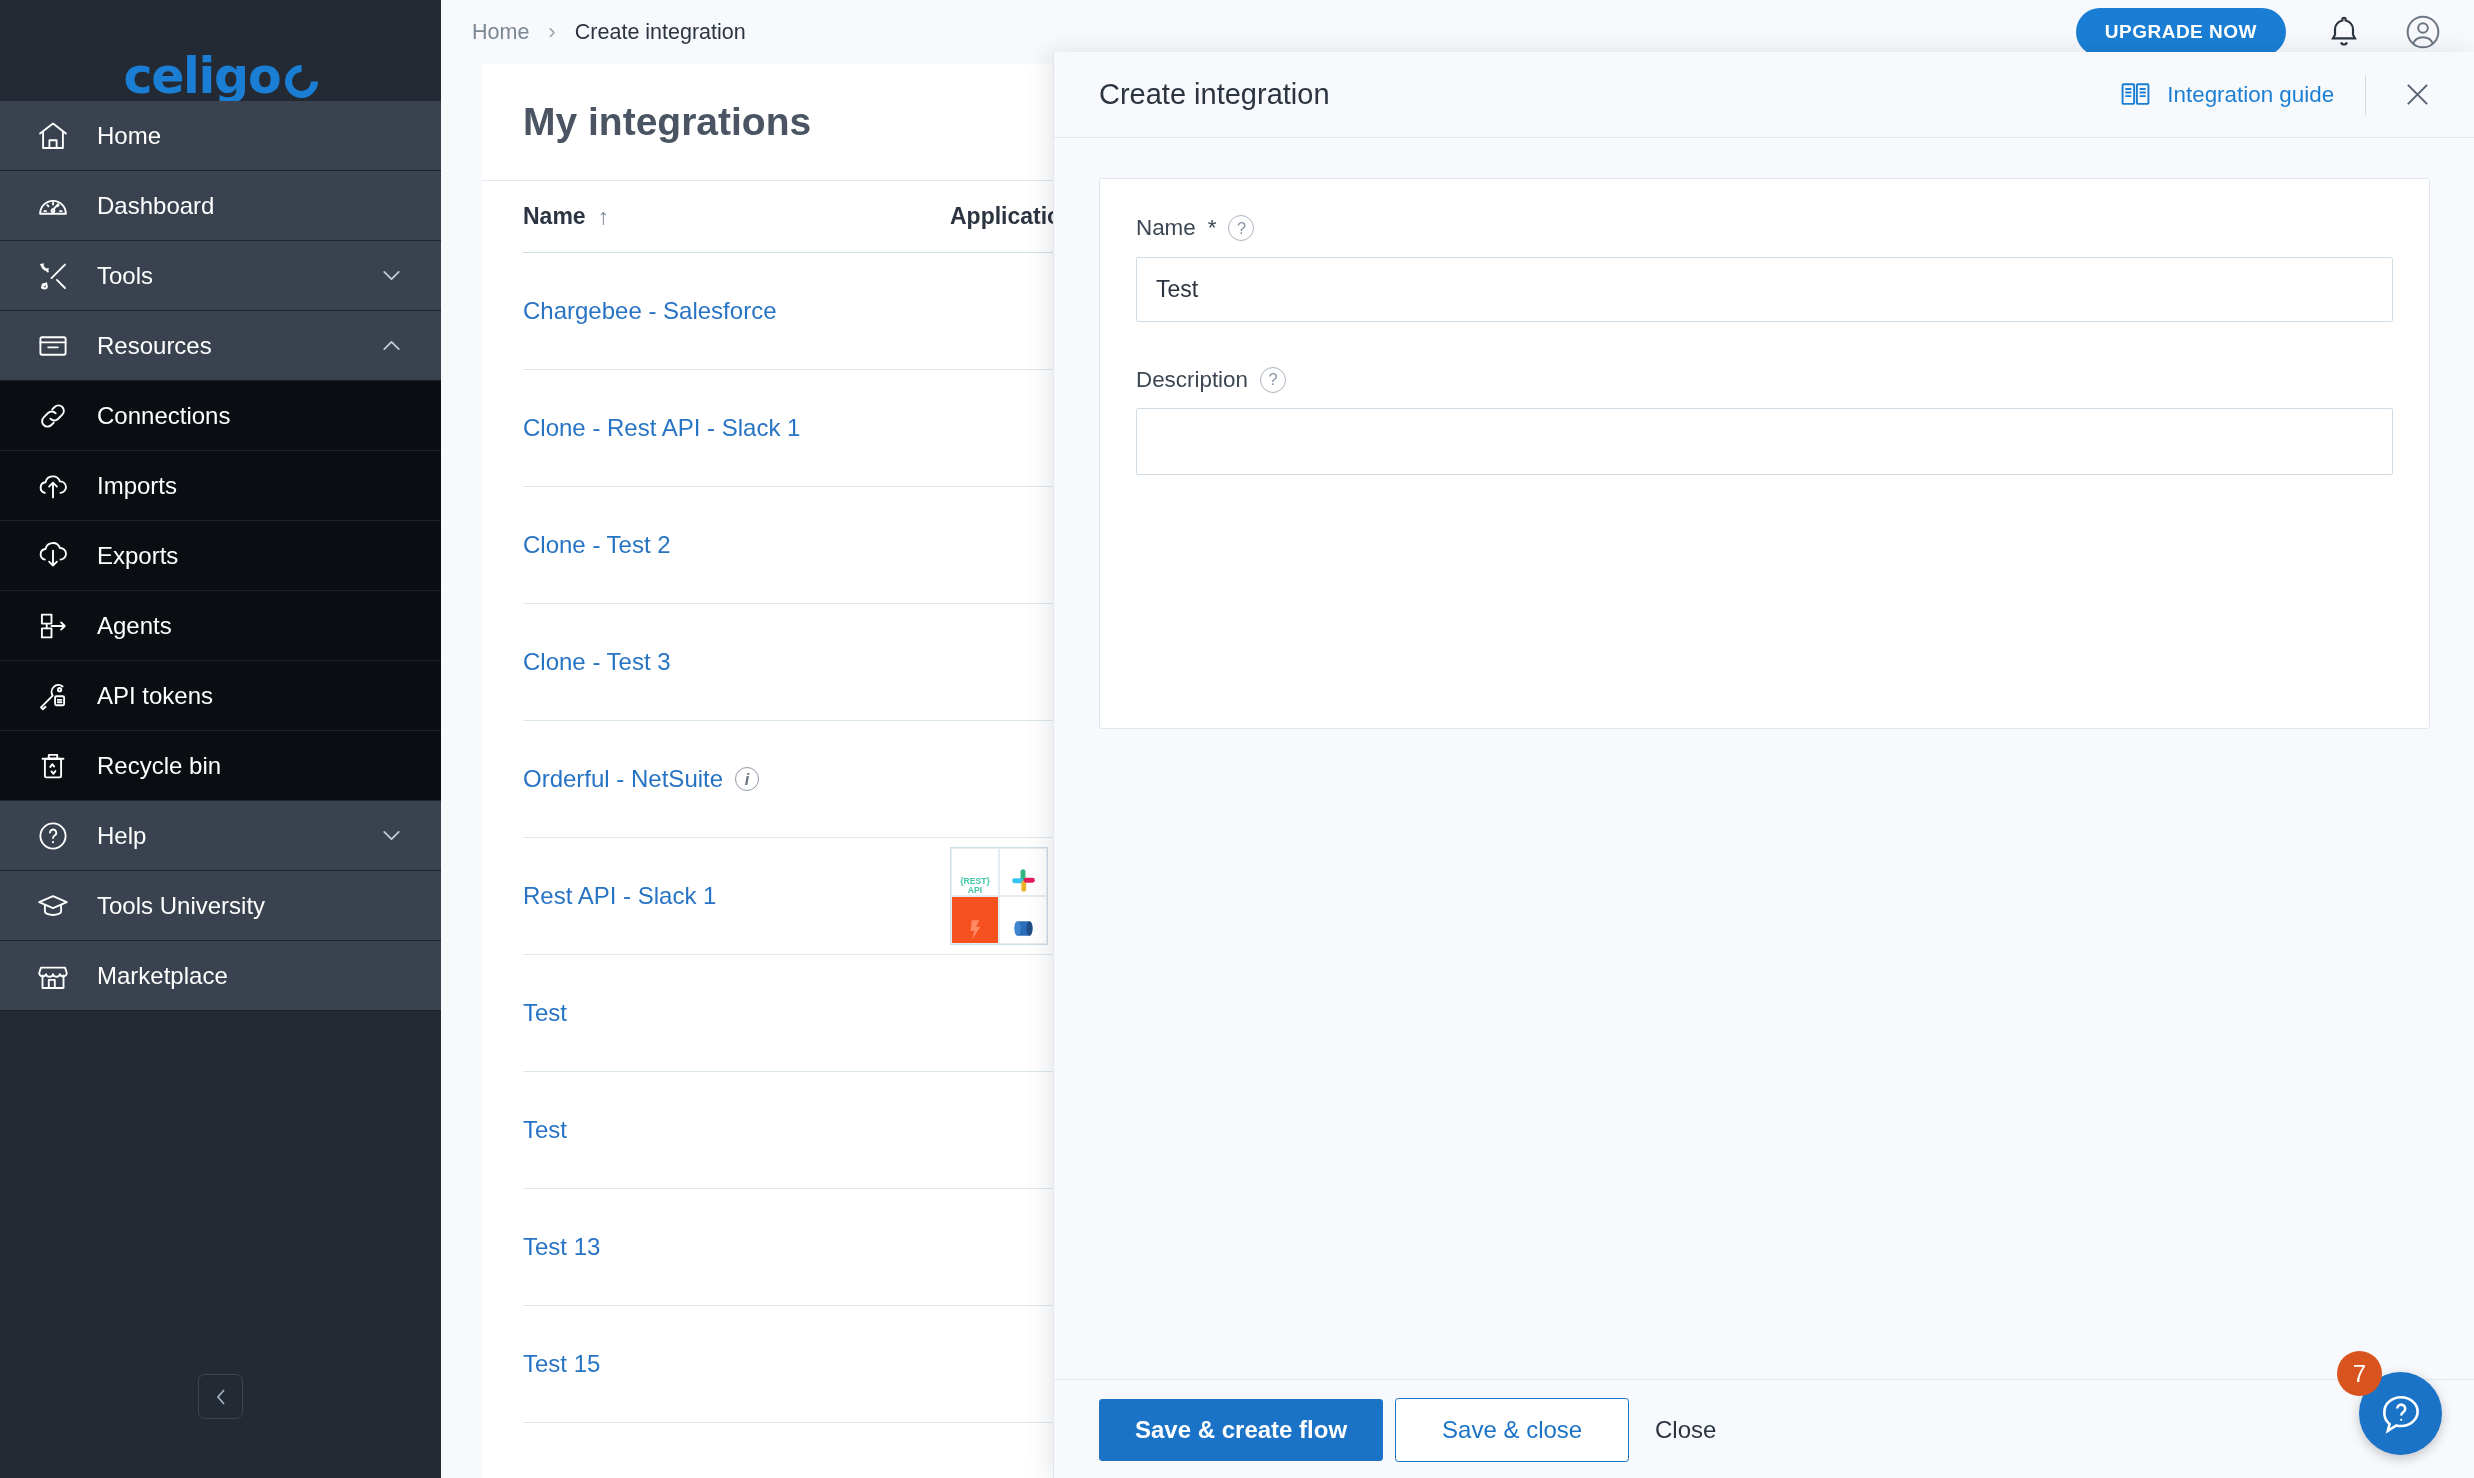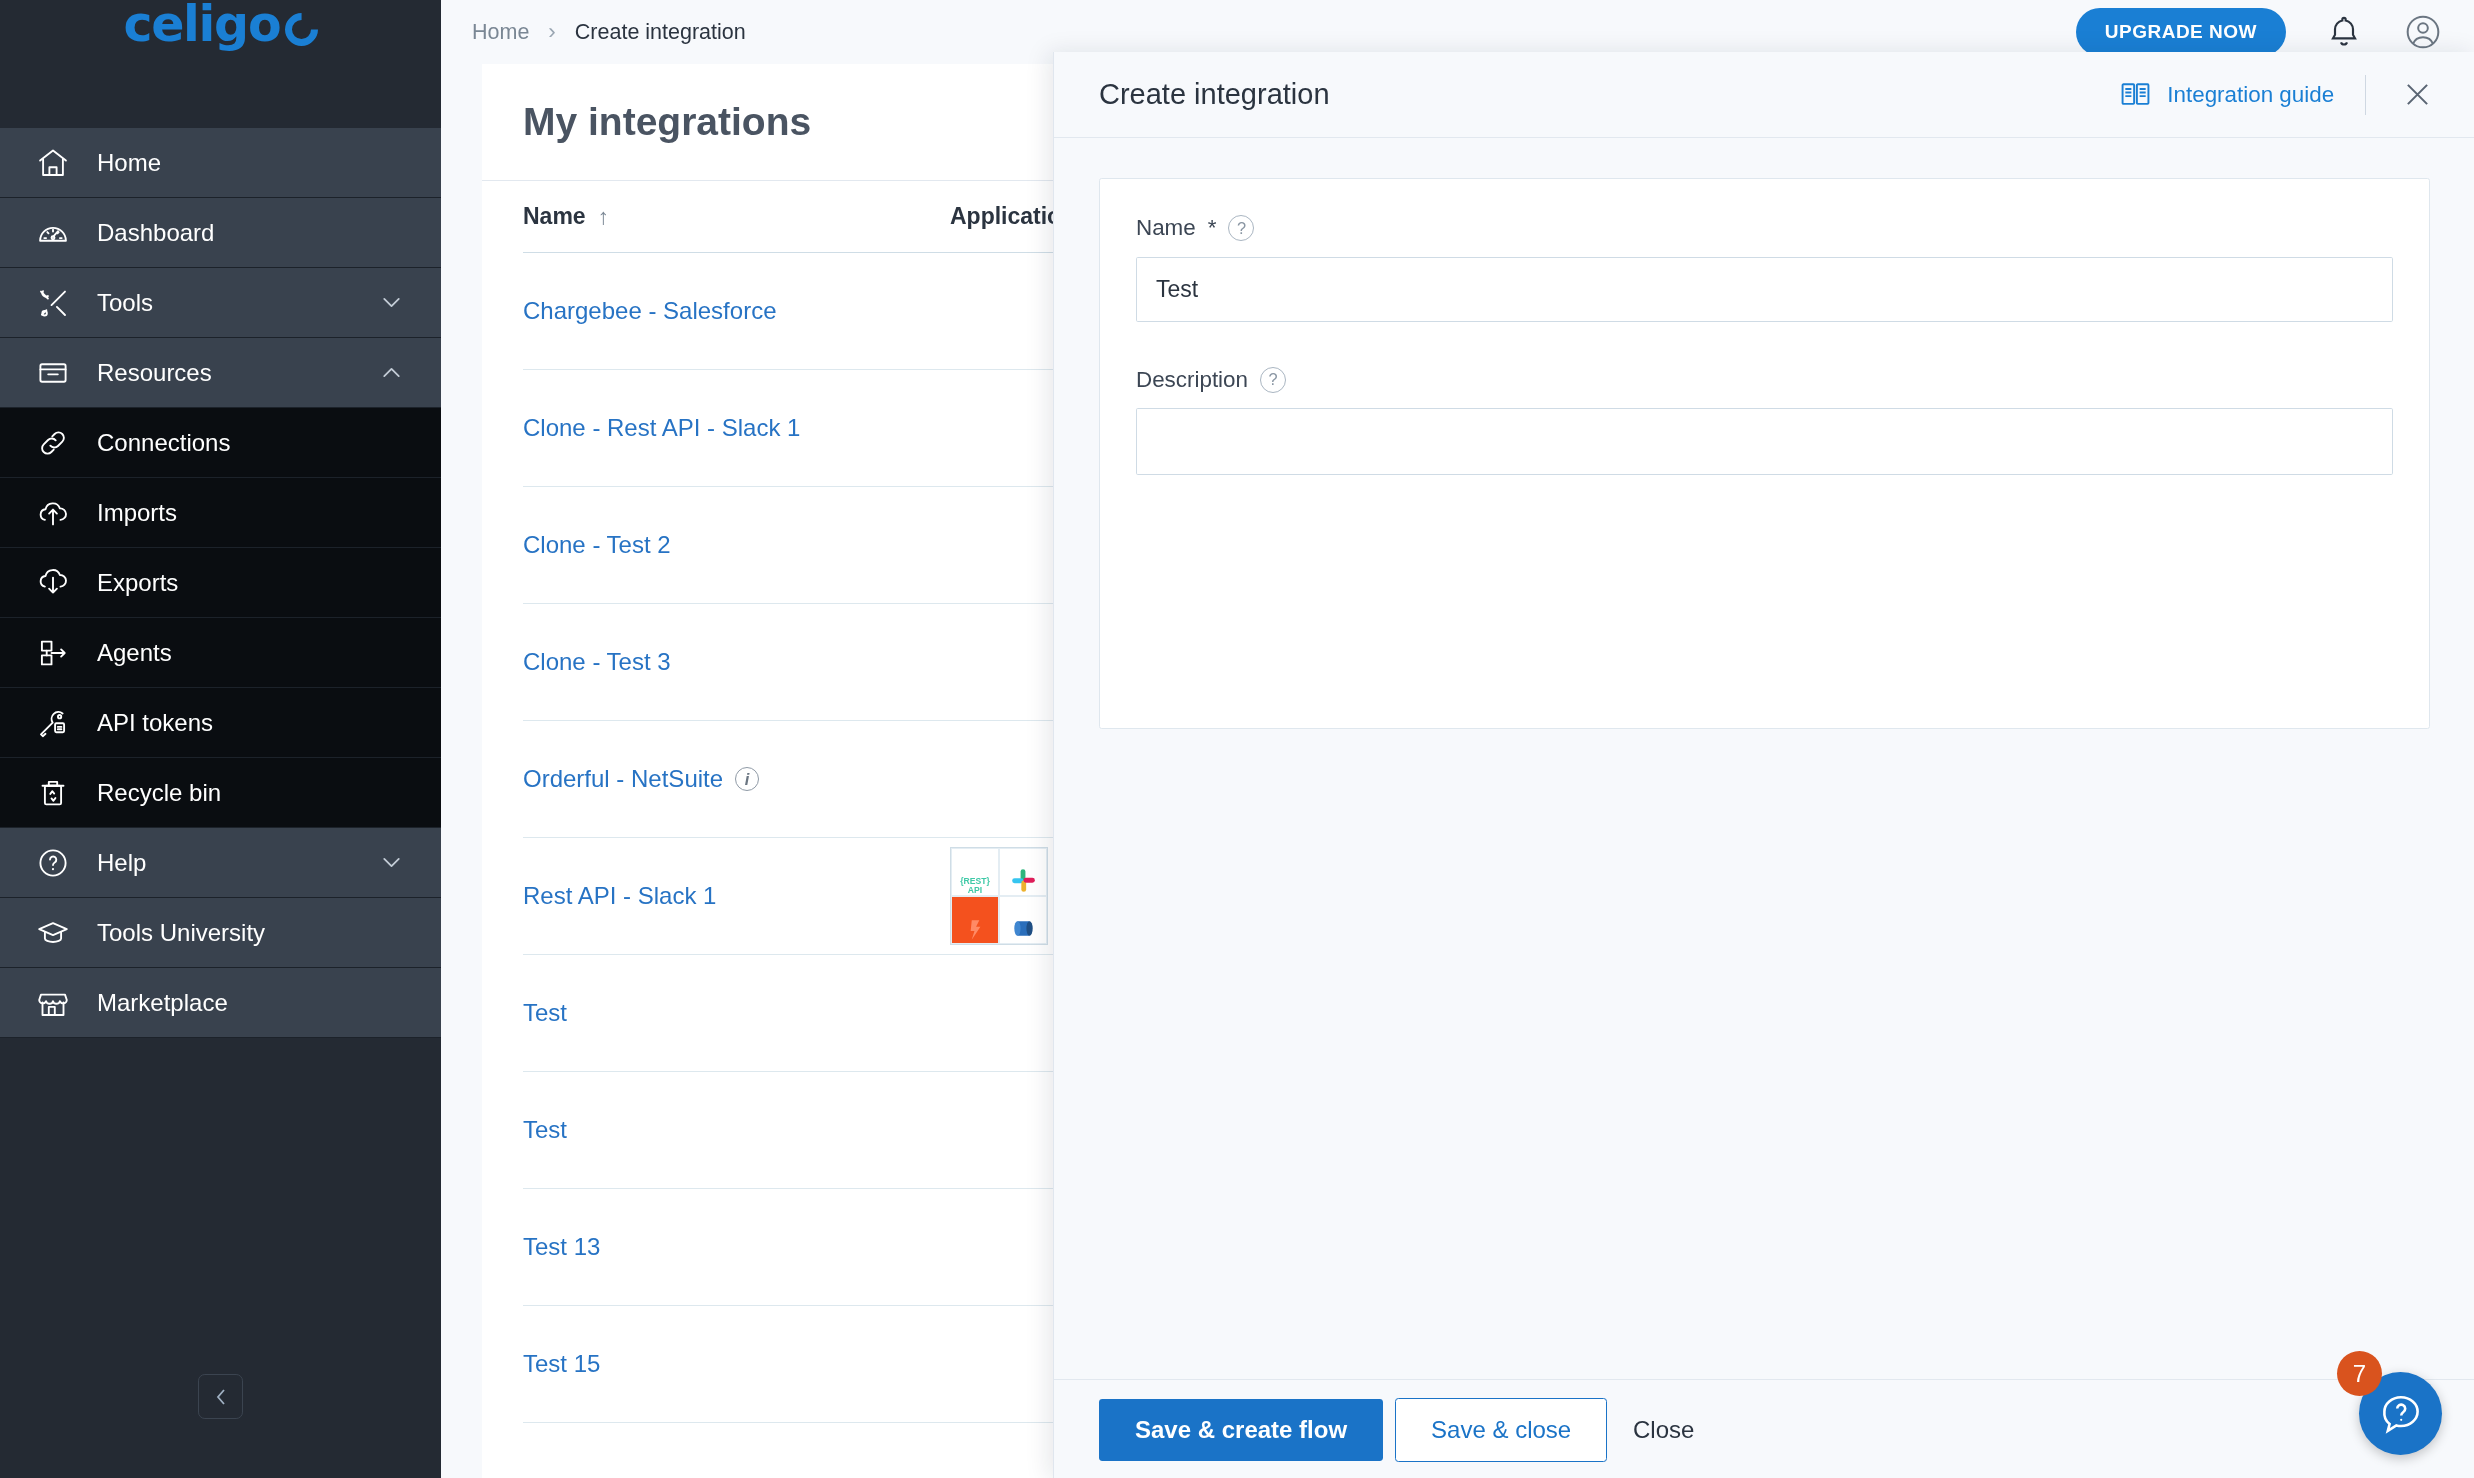--- a/index.html
+++ b/index.html
@@ -13,22 +13,22 @@
   #app { position: relative; width: 2475px; height: 1479px; }
 
   
   .sidebar {
     position: absolute; left: 0; top: 0;
     width: 441px; height: 1479px;
     background: #242a33;
     display: flex; flex-direction: column;
   }
   .logo-block {
-    height: 128px; background: #242a33;
-    display: flex; align-items: flex-start; justify-content: center;
+    height: 101px; background: #242a33;
+    display: flex; align-items: flex-end; justify-content: center;
   }
   .logo-text {
     font-size: 49px; font-weight: 700; color: #1a7fd4;
     letter-spacing: -1.3px; line-height: 1;
     font-family: "DejaVu Sans", sans-serif;
     display: flex; align-items: center;
   }
   .logo-o {
     display: inline-block; width: 33px; height: 33px;
     border: 7.8px solid #1a7fd4; border-radius: 50%;
@@ -232,21 +232,21 @@
   }
   .btn-primary {
     background: #1a73c7; color: #fff; border: none;
     border-radius: 3.4px; font-size: 24px; font-weight: 700;
     padding: 17px 36px; cursor: pointer;
     font-family: "Liberation Sans", sans-serif;
   }
   .btn-outline {
     background: #fff; color: #1a73c7;
     border: 0.9px solid #1a73c7; border-radius: 3.4px;
-    font-size: 24px; padding: 17px 35px; cursor: pointer;
+    font-size: 24px; padding: 17px 46px; cursor: pointer;
     font-family: "Liberation Sans", sans-serif;
   }
   .btn-text {
     background: transparent; border: none; color: #2b3440;
     font-size: 24px; padding: 17px 13.8px; cursor: pointer;
     font-family: "Liberation Sans", sans-serif;
   }
 
   
   .fab {

